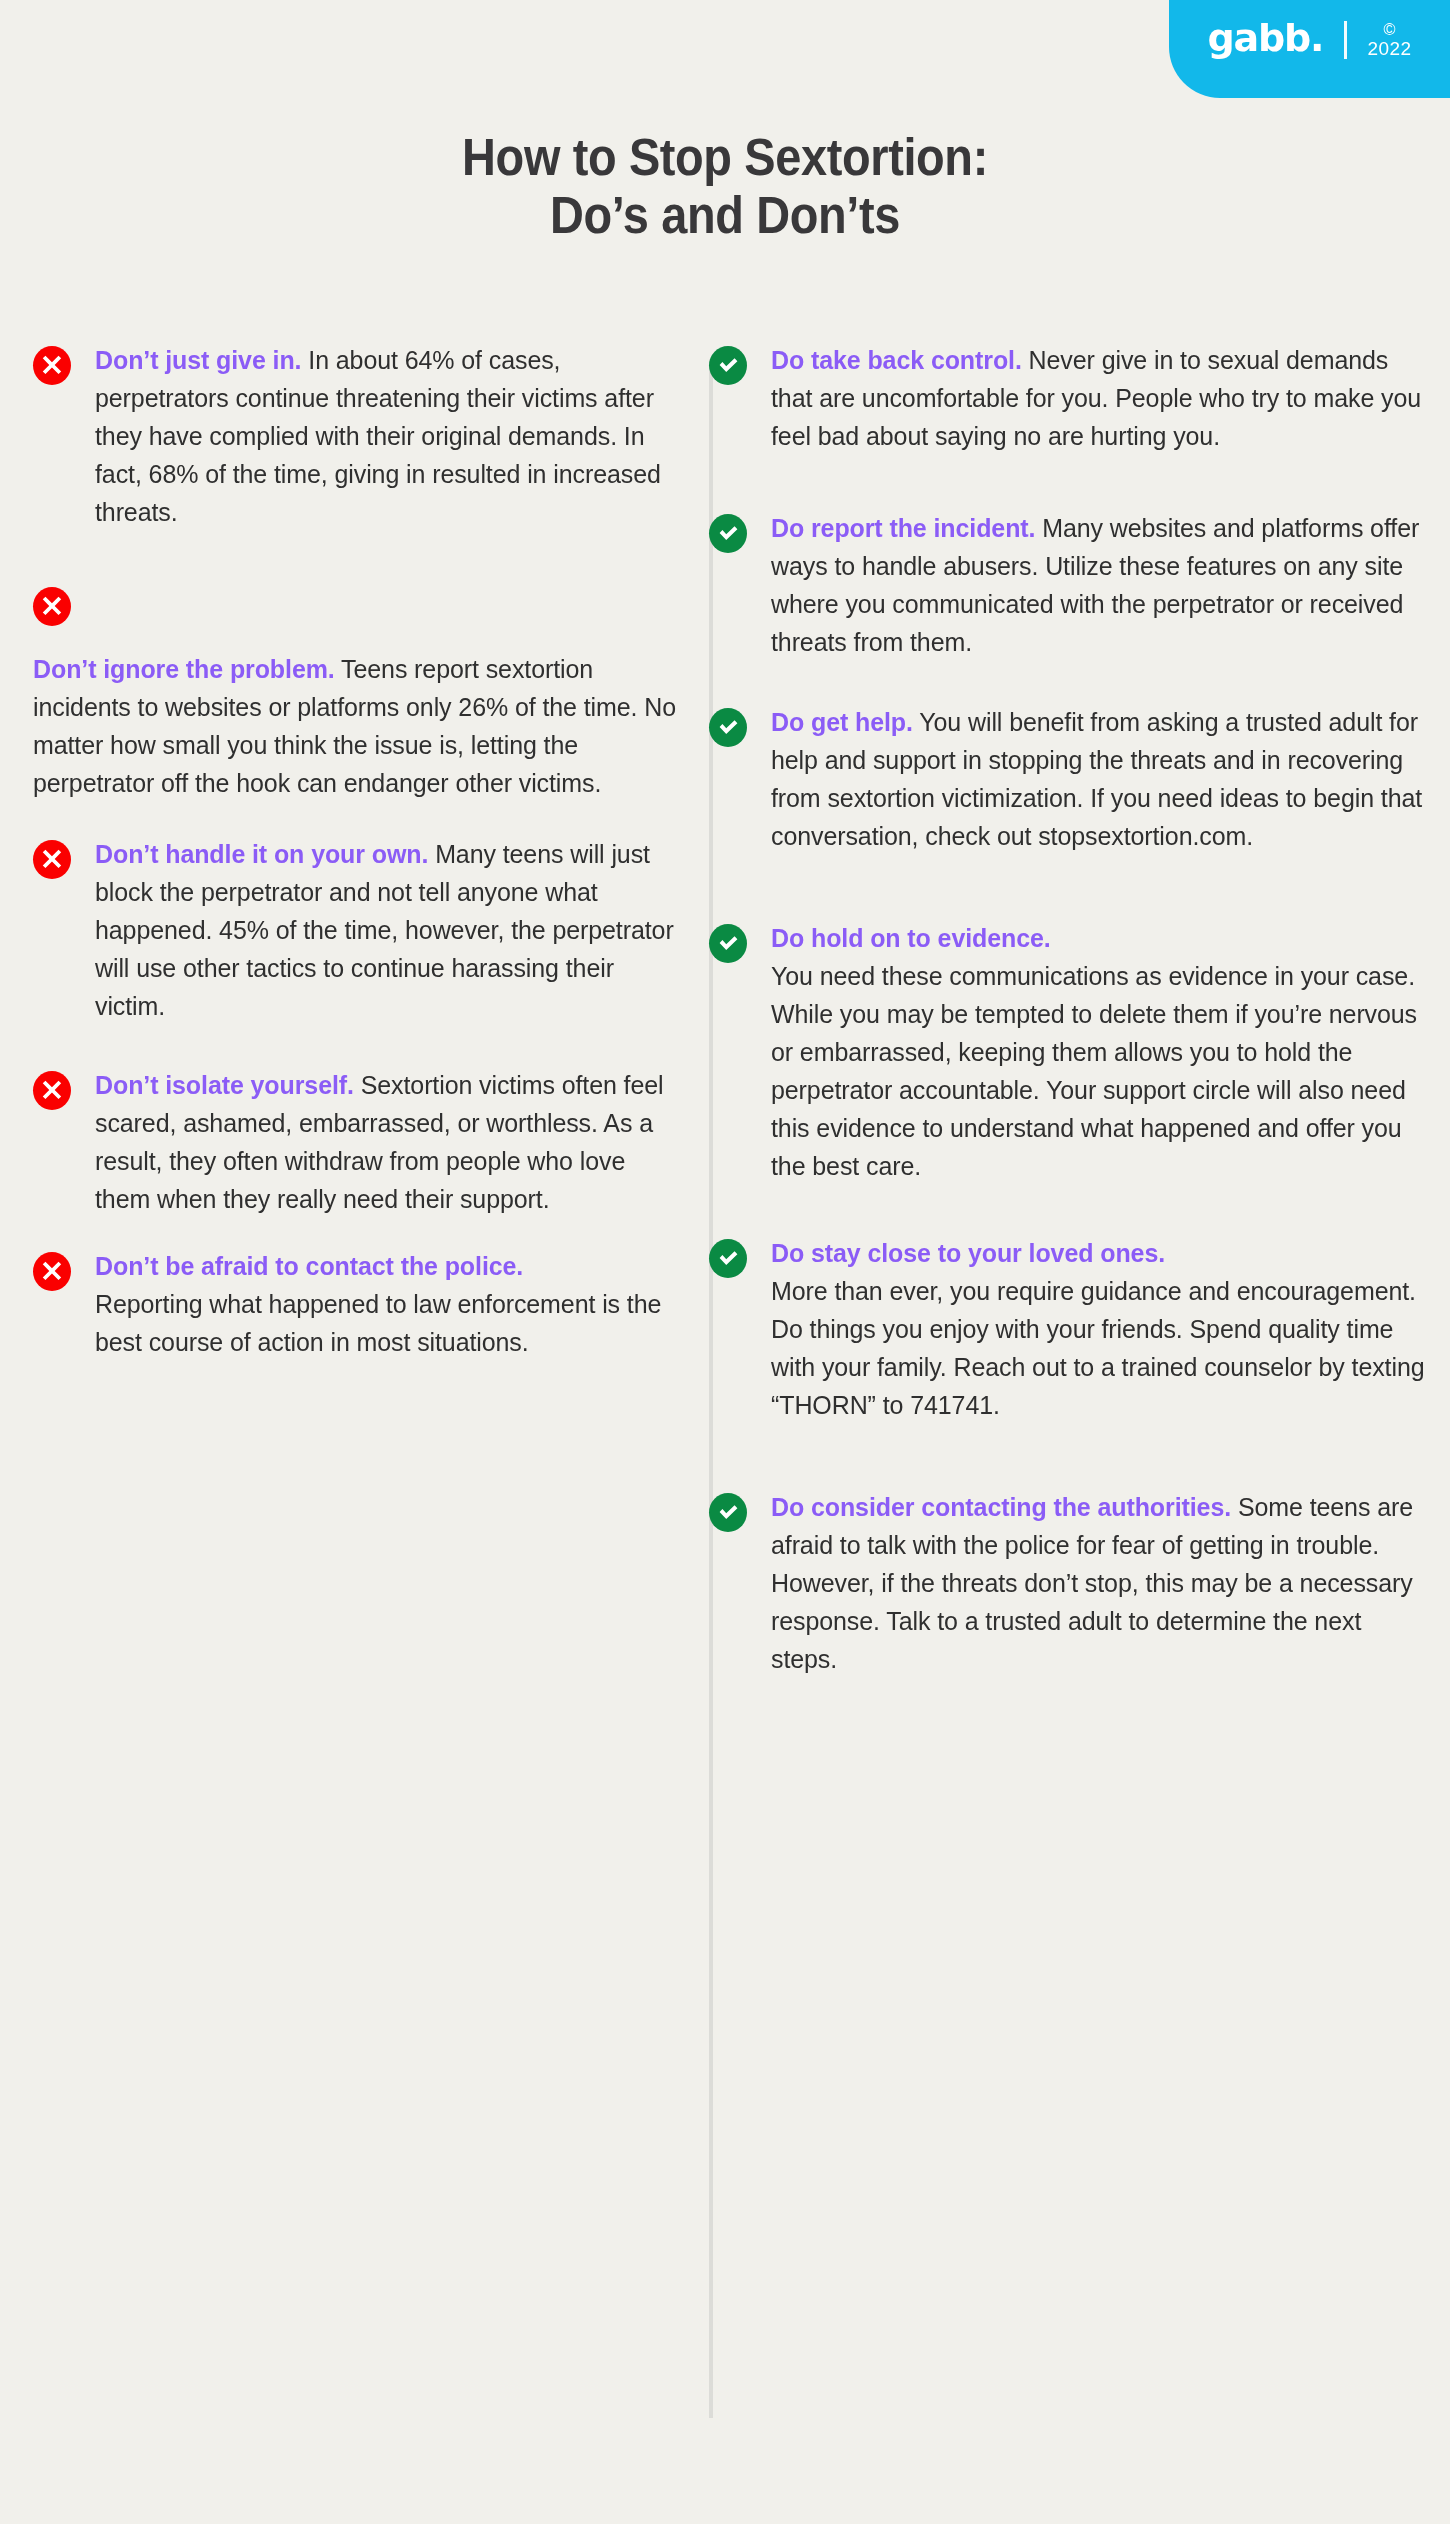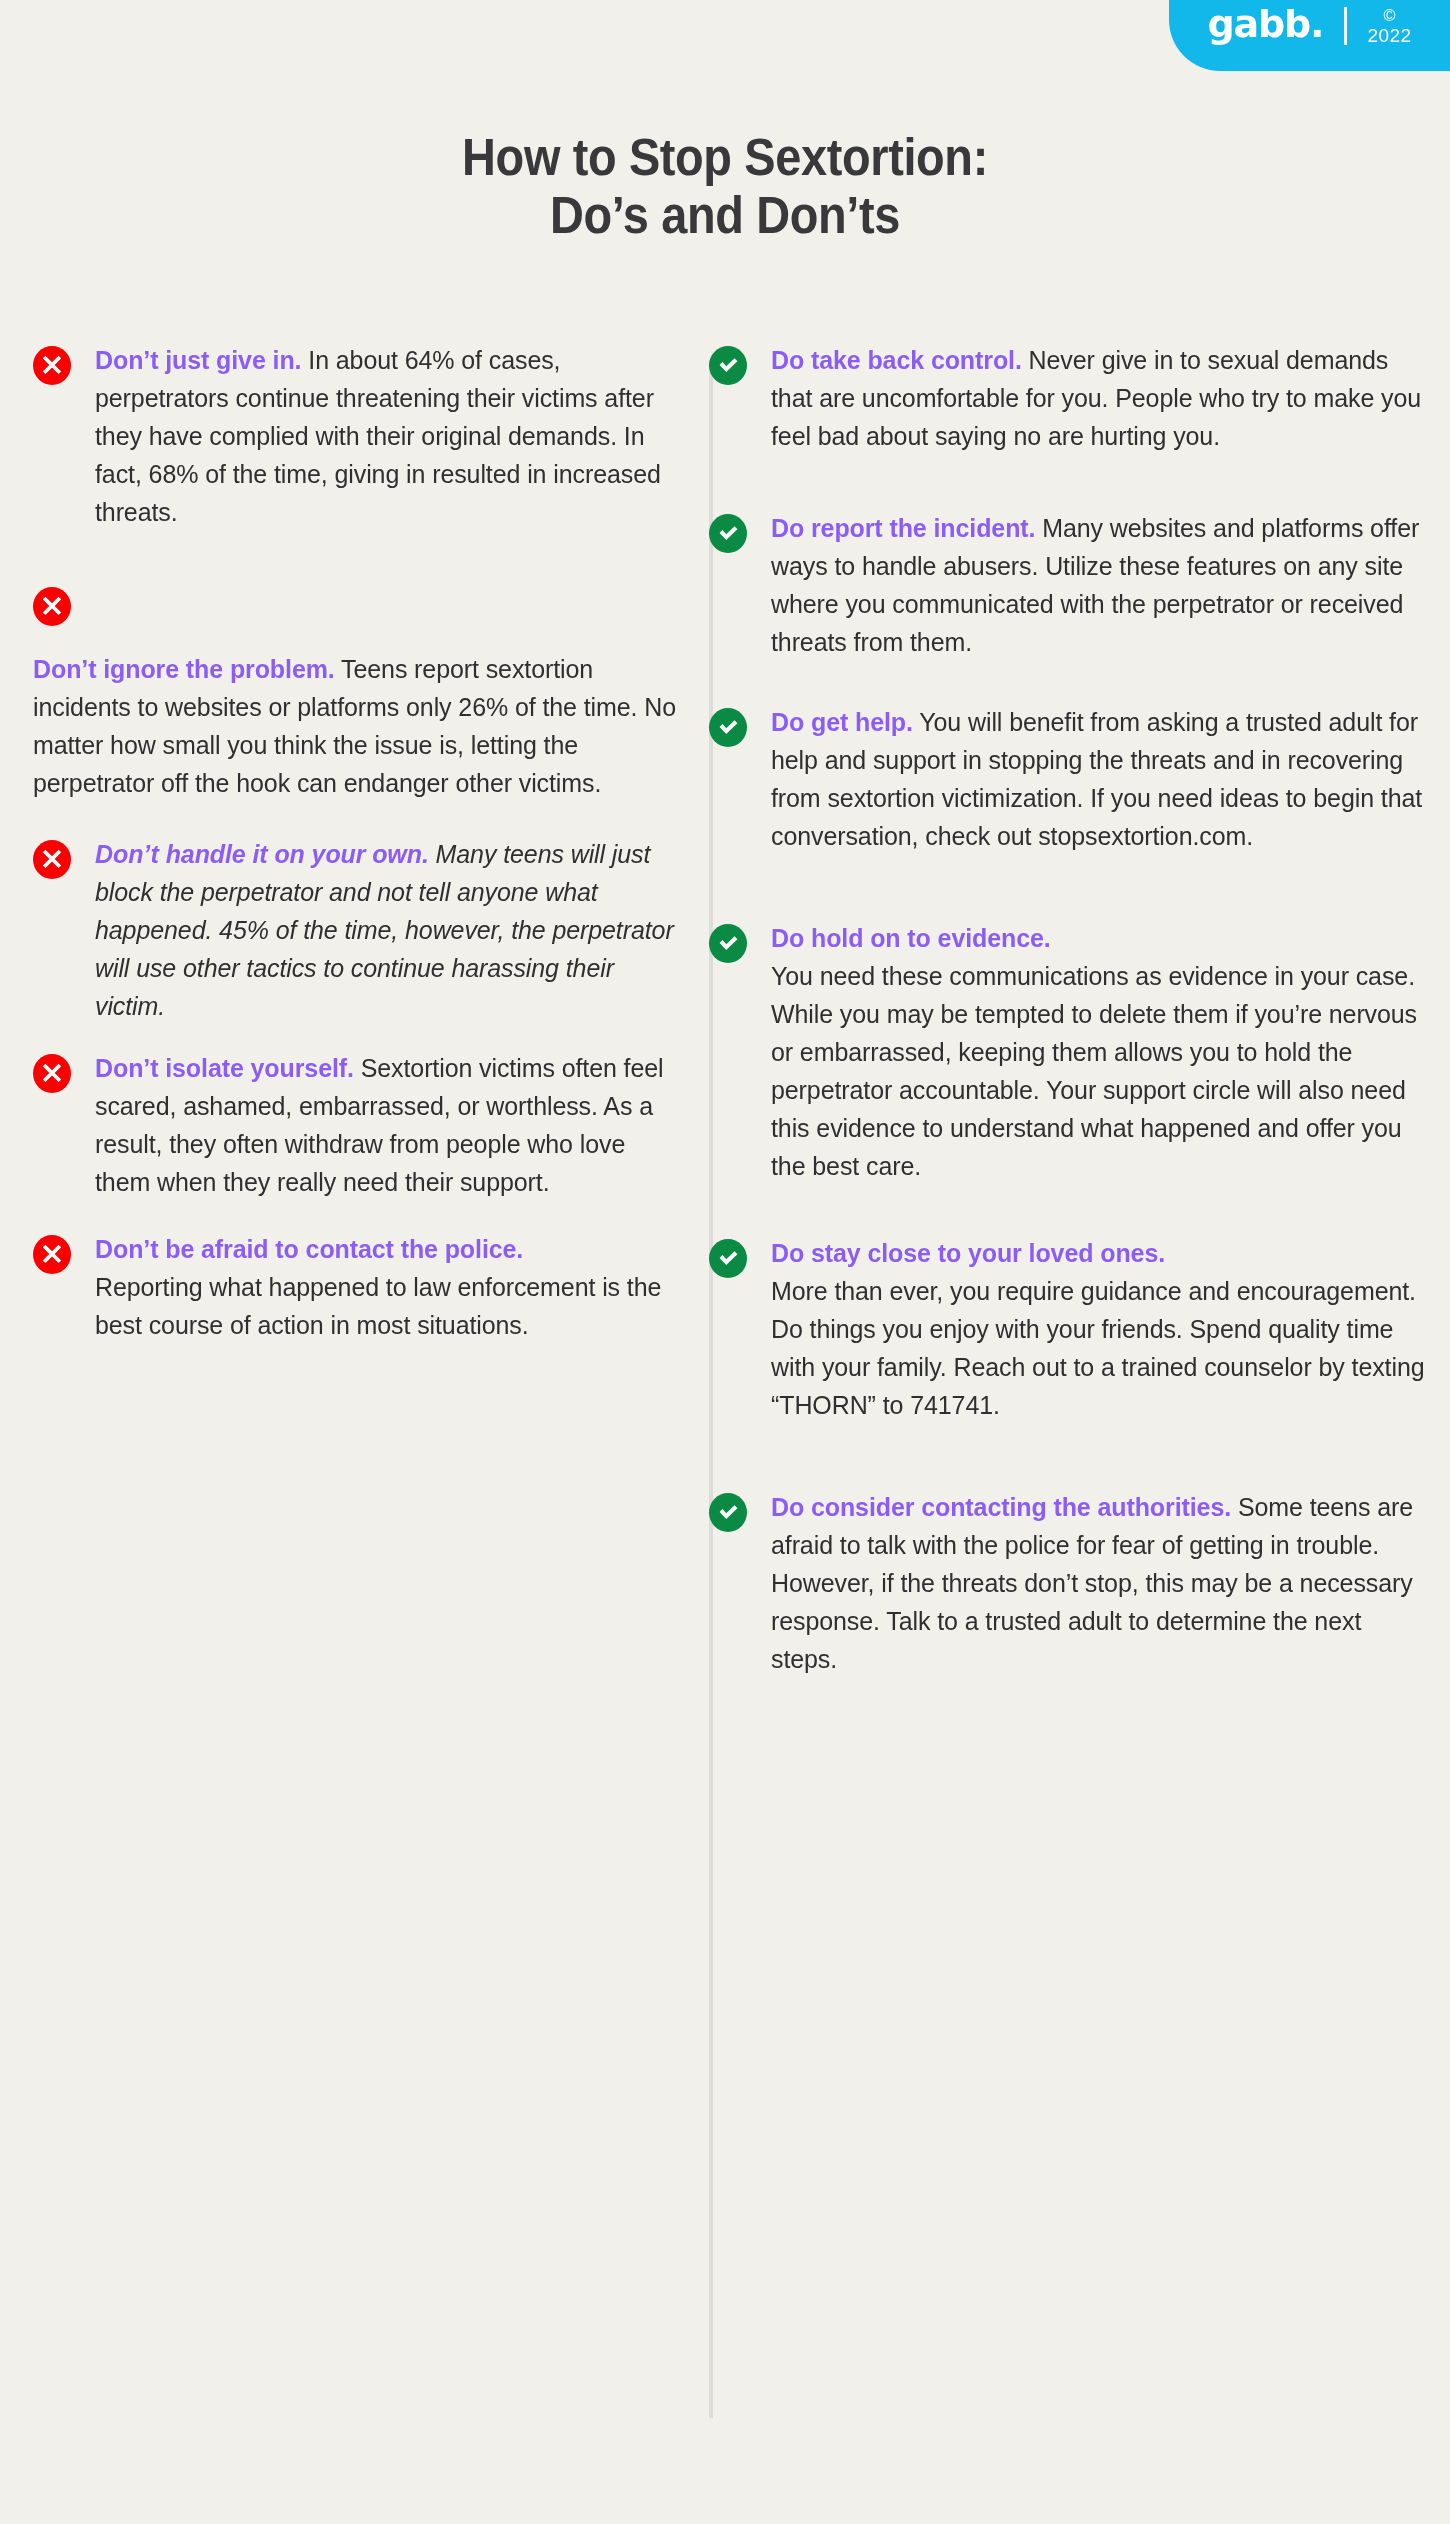--- a/index.html
+++ b/index.html
@@ -18,21 +18,21 @@
     background: #f1f0eb;
     overflow: hidden;
   }
 
   
   .logo-badge {
     position: absolute;
     top: 0;
     right: 0;
     width: 281px;
-    height: 71px;
+    height: 98px;
     background: #12b8ea;
     border-bottom-left-radius: 51px;
     display: flex;
     align-items: center;
     justify-content: center;
     gap: 21px;
     padding-bottom: 19px;
   }
   .logo-wordmark {
     color: #ffffff;
@@ -169,21 +169,21 @@
           <p class="item-text"><span class="lead">Don’t just give in.</span><span> In about 64% of cases, perpetrators continue threatening their victims after they have complied with their original demands. In fact, 68% of the time, giving in resulted in increased threats.</span></p>
         </div>
         <div class="item" style="margin-bottom: 33px; flex-direction: column;">
           <div class="icon dont">
             <svg width="21" height="21" viewBox="0 0 26 26">
               <path d="M4.5 3 L13 11.5 L21.5 3 L25 6.5 L16.5 15 L25 23.5 L21.5 27 L13 18.5 L4.5 27 L1 23.5 L9.5 15 L1 6.5 Z" fill="#ffffff" transform="translate(0,-2) scale(0.95)"></path>
             </svg>
           </div>
           <p class="item-text"><span class="lead">Don’t ignore the problem.</span><span> Teens report sextortion incidents to websites or platforms only 26% of the time. No matter how small you think the issue is, letting the perpetrator off the hook can endanger other victims.</span></p>
         </div>
-        <div class="item" style="margin-bottom: 24px; font-style: italic;">
+        <div class="item" style="margin-bottom: 41px;">
           <div class="icon dont">
             <svg width="21" height="21" viewBox="0 0 26 26">
               <path d="M4.5 3 L13 11.5 L21.5 3 L25 6.5 L16.5 15 L25 23.5 L21.5 27 L13 18.5 L4.5 27 L1 23.5 L9.5 15 L1 6.5 Z" fill="#ffffff" transform="translate(0,-2) scale(0.95)"></path>
             </svg>
           </div>
           <p class="item-text"><span class="lead">Don’t handle it on your own.</span><span> Many teens will just block the perpetrator and not tell anyone what happened. 45% of the time, however, the perpetrator will use other tactics to continue harassing their victim.</span></p>
         </div>
         <div class="item" style="margin-bottom: 29px;">
           <div class="icon dont">
             <svg width="21" height="21" viewBox="0 0 26 26">

